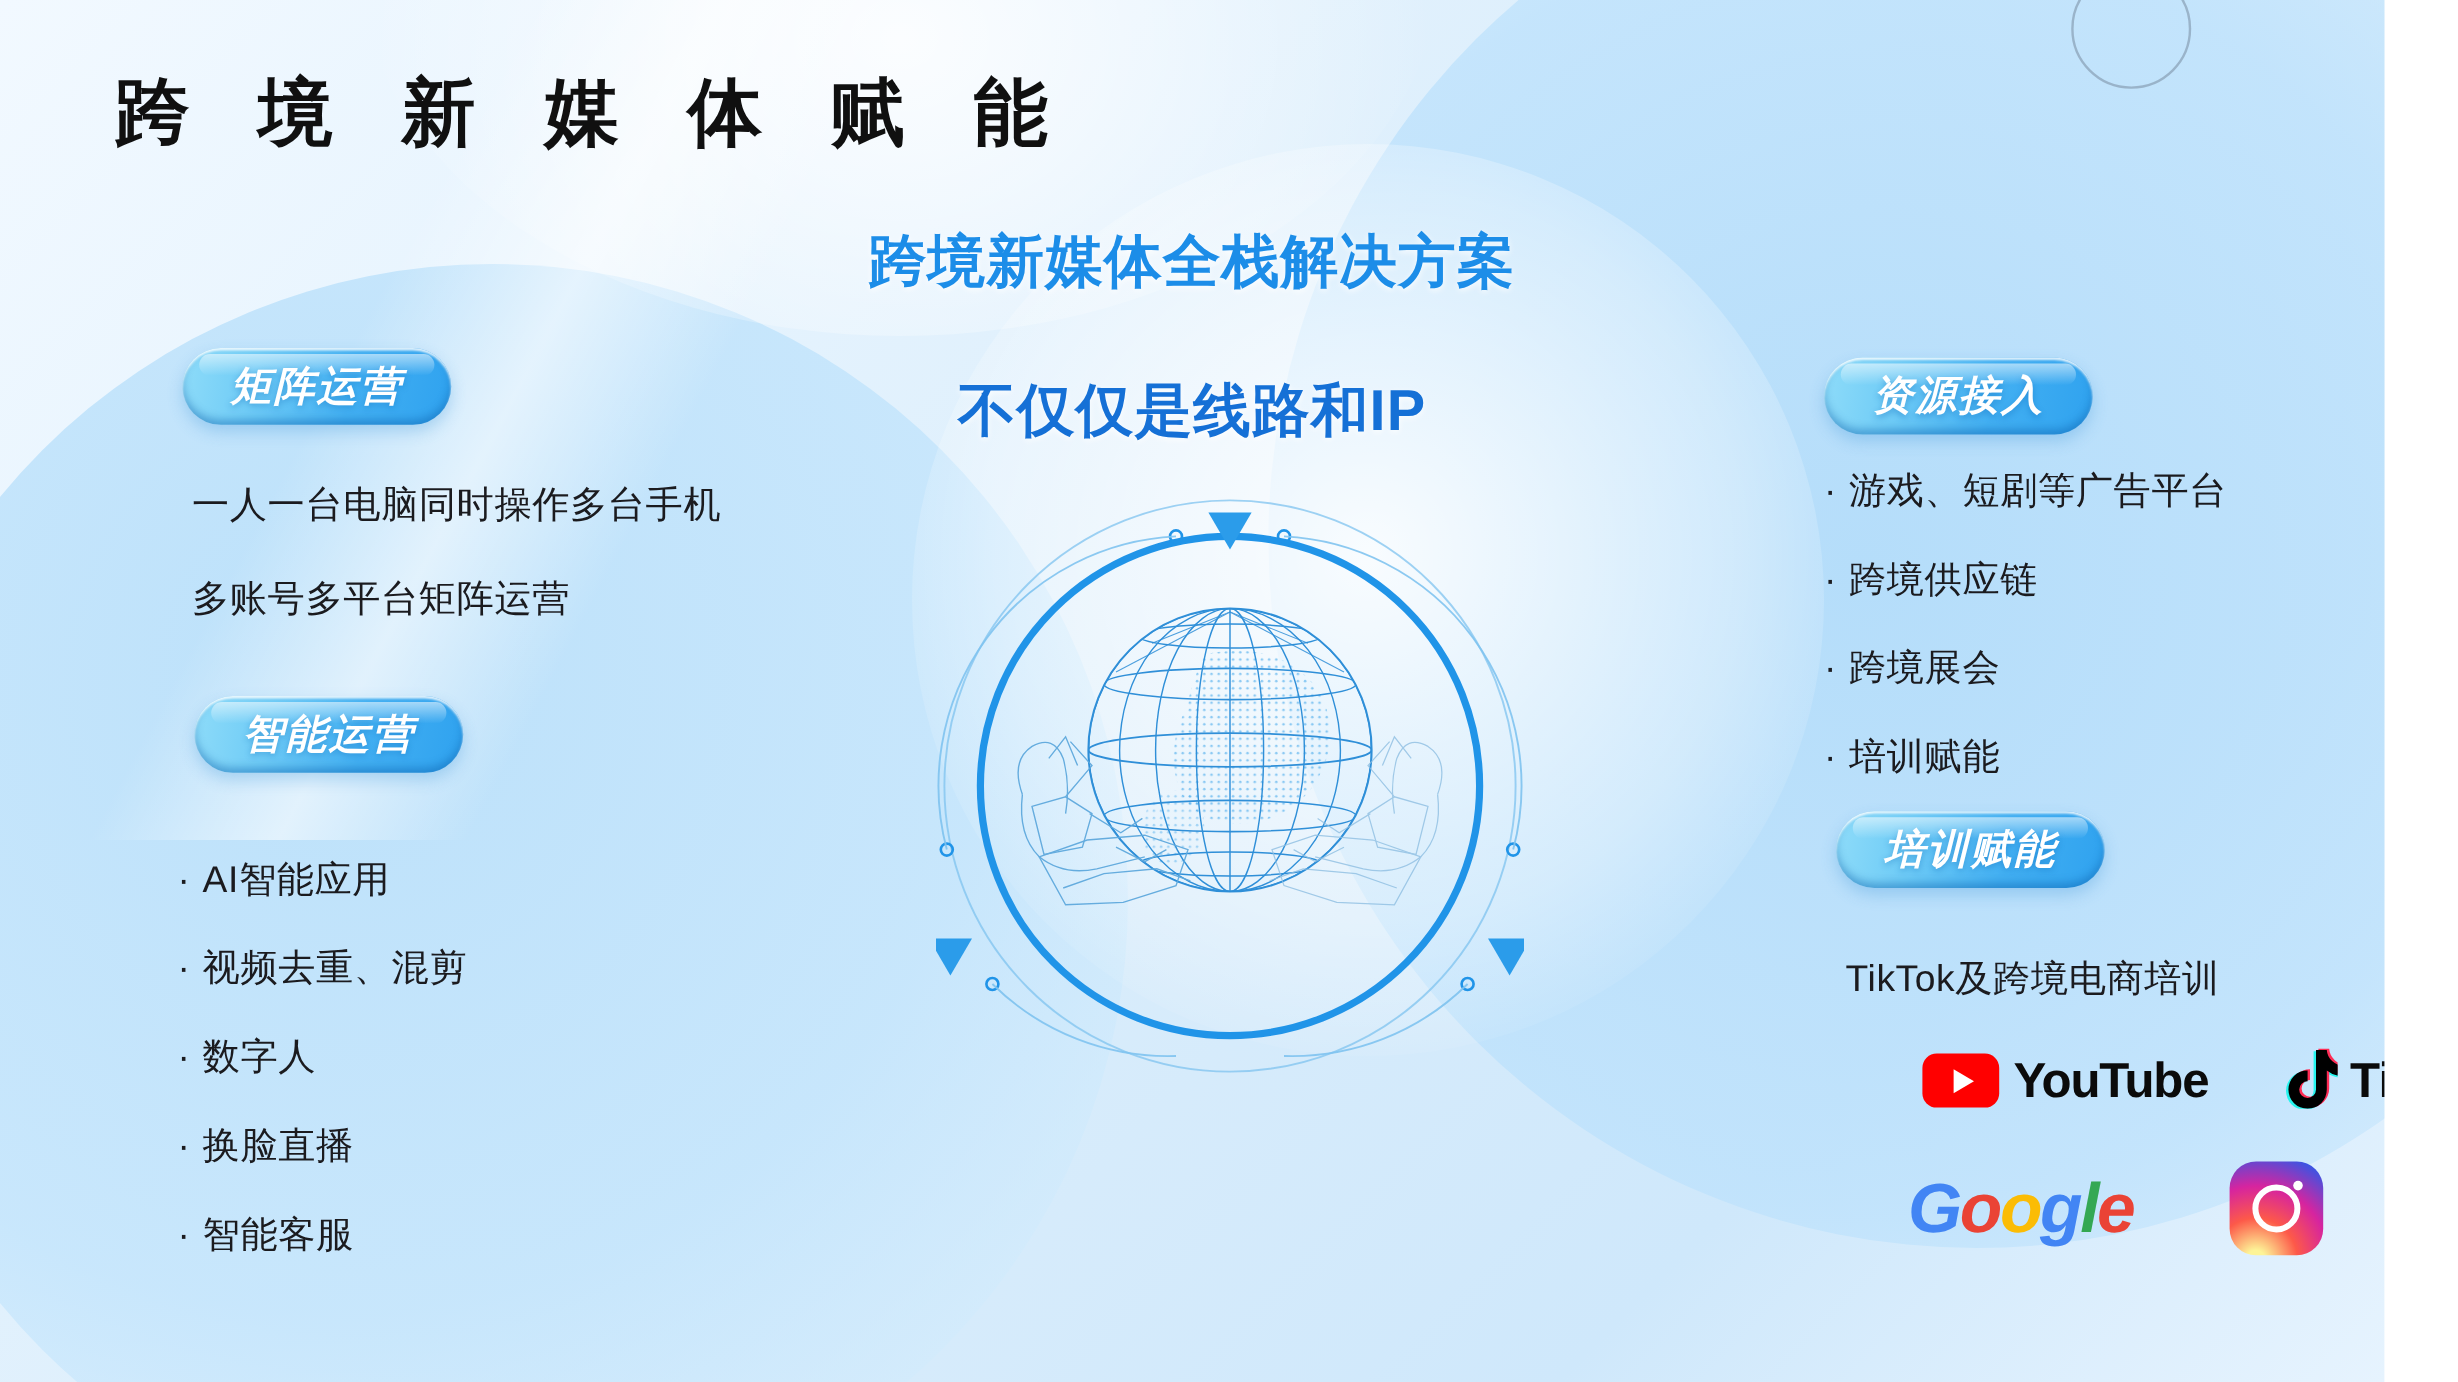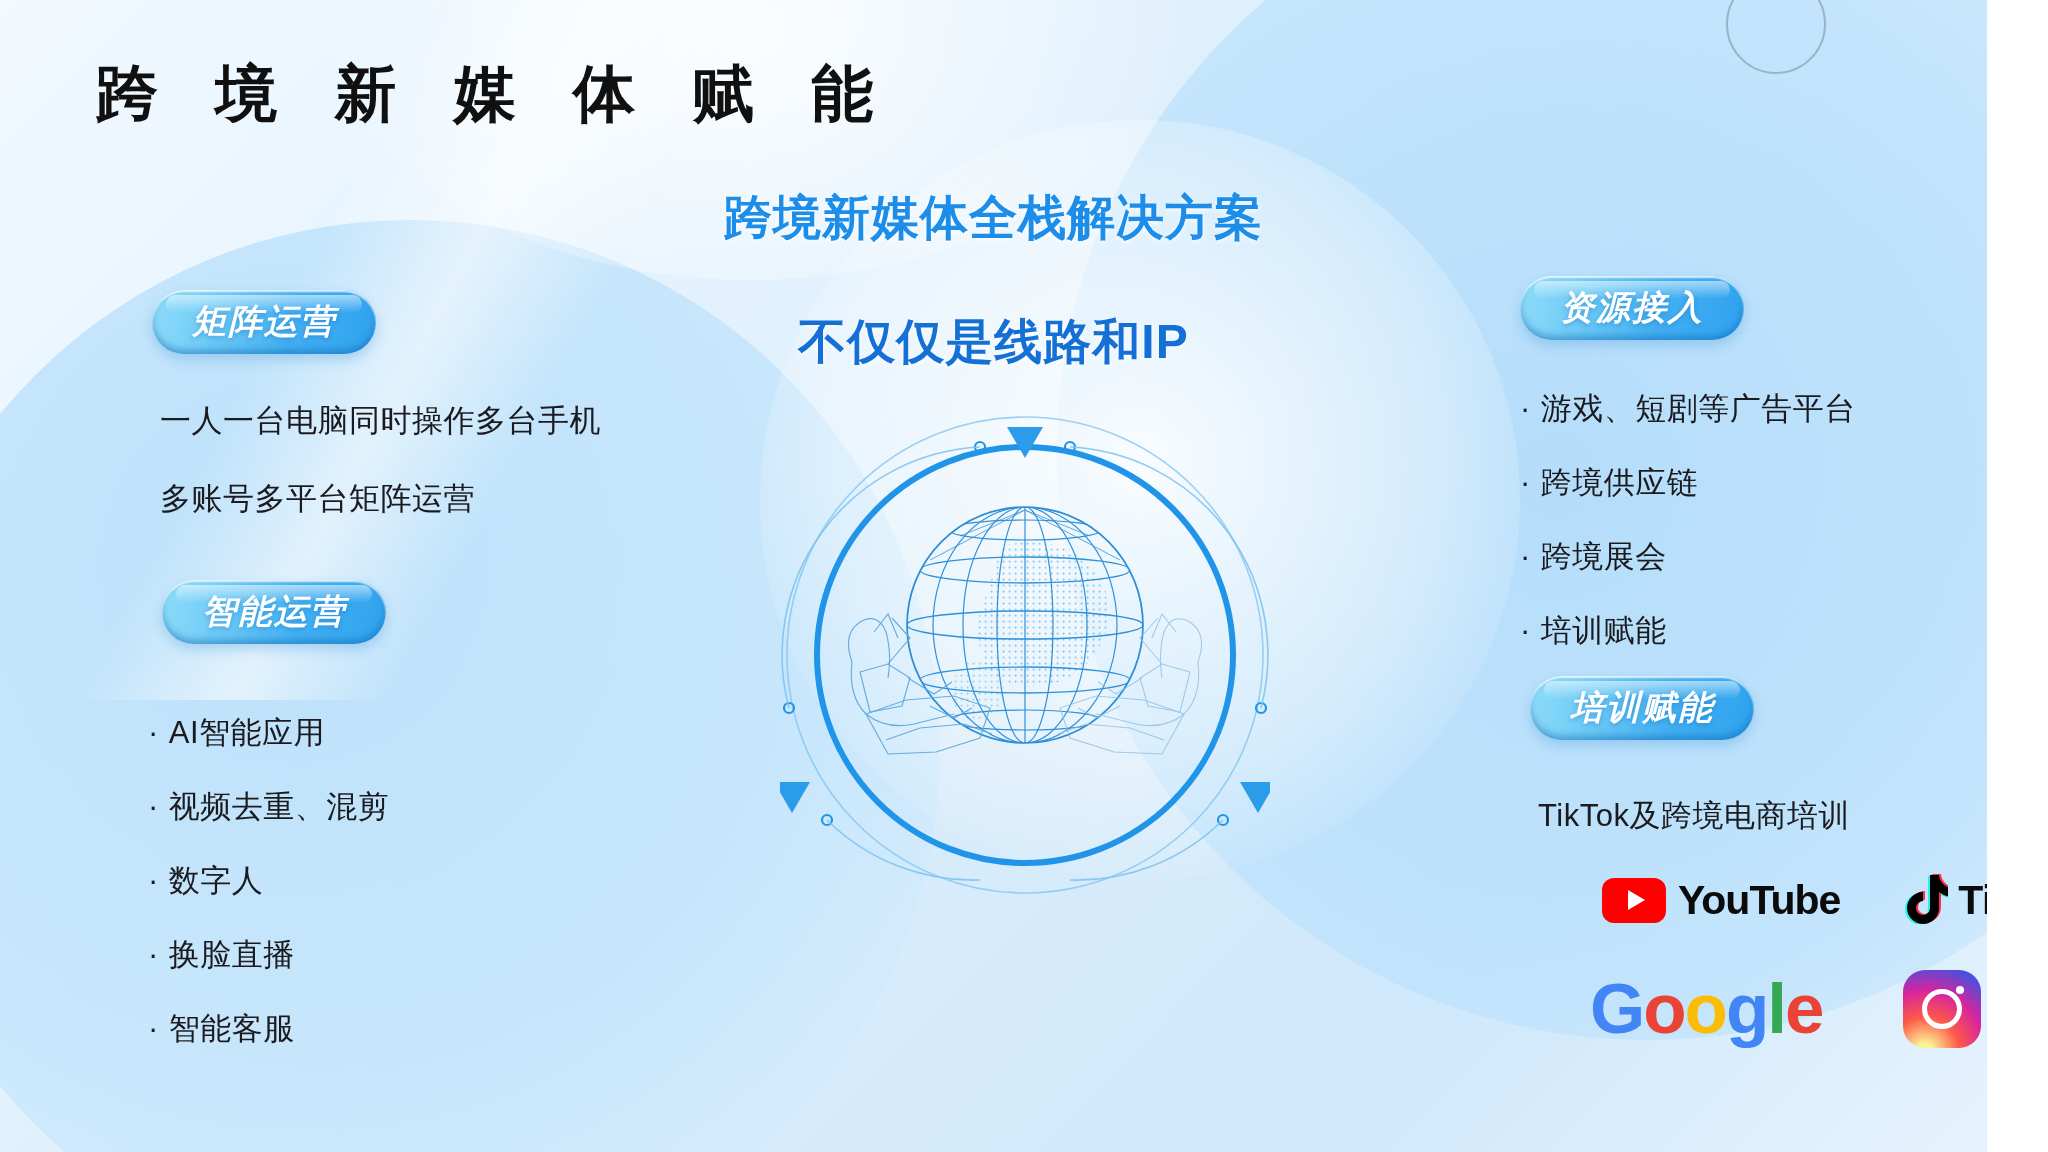--- a/index.html
+++ b/index.html
@@ -170,21 +170,21 @@
     border-left: 17px solid #ffffff;
     border-top: 10px solid transparent;
     border-bottom: 10px solid transparent;
     margin-left: 4px;
   }
   .yt-text { font-size: 41px; font-weight: bold; color: #0b0b0b; letter-spacing: -1px; }
 
   .logo-tt { display: flex; align-items: center; gap: 10px; }
   .tt-text { font-size: 41px; font-weight: bold; color: #0b0b0b; letter-spacing: -0.5px; }
 
-  .logo-google { font-size: 71px; font-weight: bold; letter-spacing: -2px; }
+  .logo-google { font-size: 58px; font-weight: bold; letter-spacing: -2px; font-style: italic; }
   .logo-google .g1 { color: #4285F4; }
   .logo-google .o1 { color: #EA4335; }
   .logo-google .o2 { color: #FBBC05; }
   .logo-google .g2 { color: #4285F4; }
   .logo-google .l  { color: #34A853; }
   .logo-google .e  { color: #EA4335; }
 
   .ig-box {
     width: 78px; height: 78px;
     border-radius: 22px;
@@ -331,21 +331,21 @@
 
       <g stroke="#7fc3ef" stroke-width="1.6" fill="none" opacity="0.9">
         <path d="M200 37 A 208 208 0 0 0 9 298"></path>
         <path d="M290 37 A 208 208 0 0 1 481 298"></path>
         <path d="M47 410 A 208 208 0 0 0 200 470"></path>
         <path d="M443 410 A 208 208 0 0 1 290 470"></path>
       </g>
     </svg>
   </div>
 
-  <div class="pill" style="left:1520px; top:276px;">
+  <div class="pill" style="left:1520px; top:298px;">
     <span>资源接入</span>
   </div>
 
   <ul class="bullet-list" style="left:1520px; top:388px;">
     <li>
       <span class="bullet-dot">·</span><span>游戏、短剧等广告平台</span>
     </li>
     <li>
       <span class="bullet-dot">·</span><span>跨境供应链</span>
     </li>

